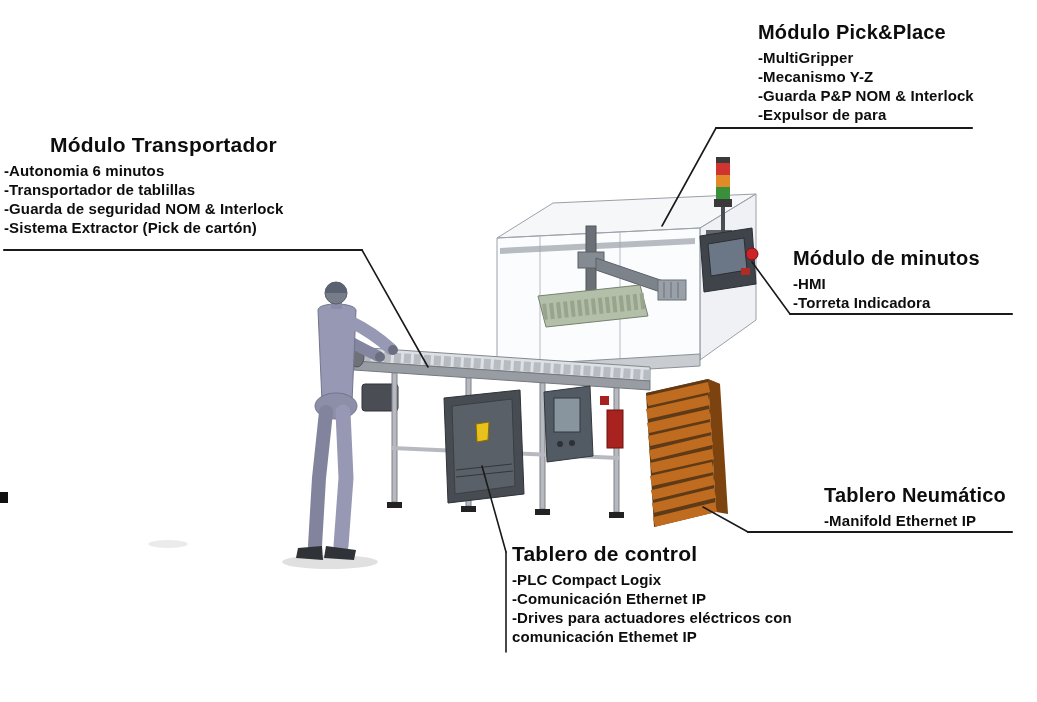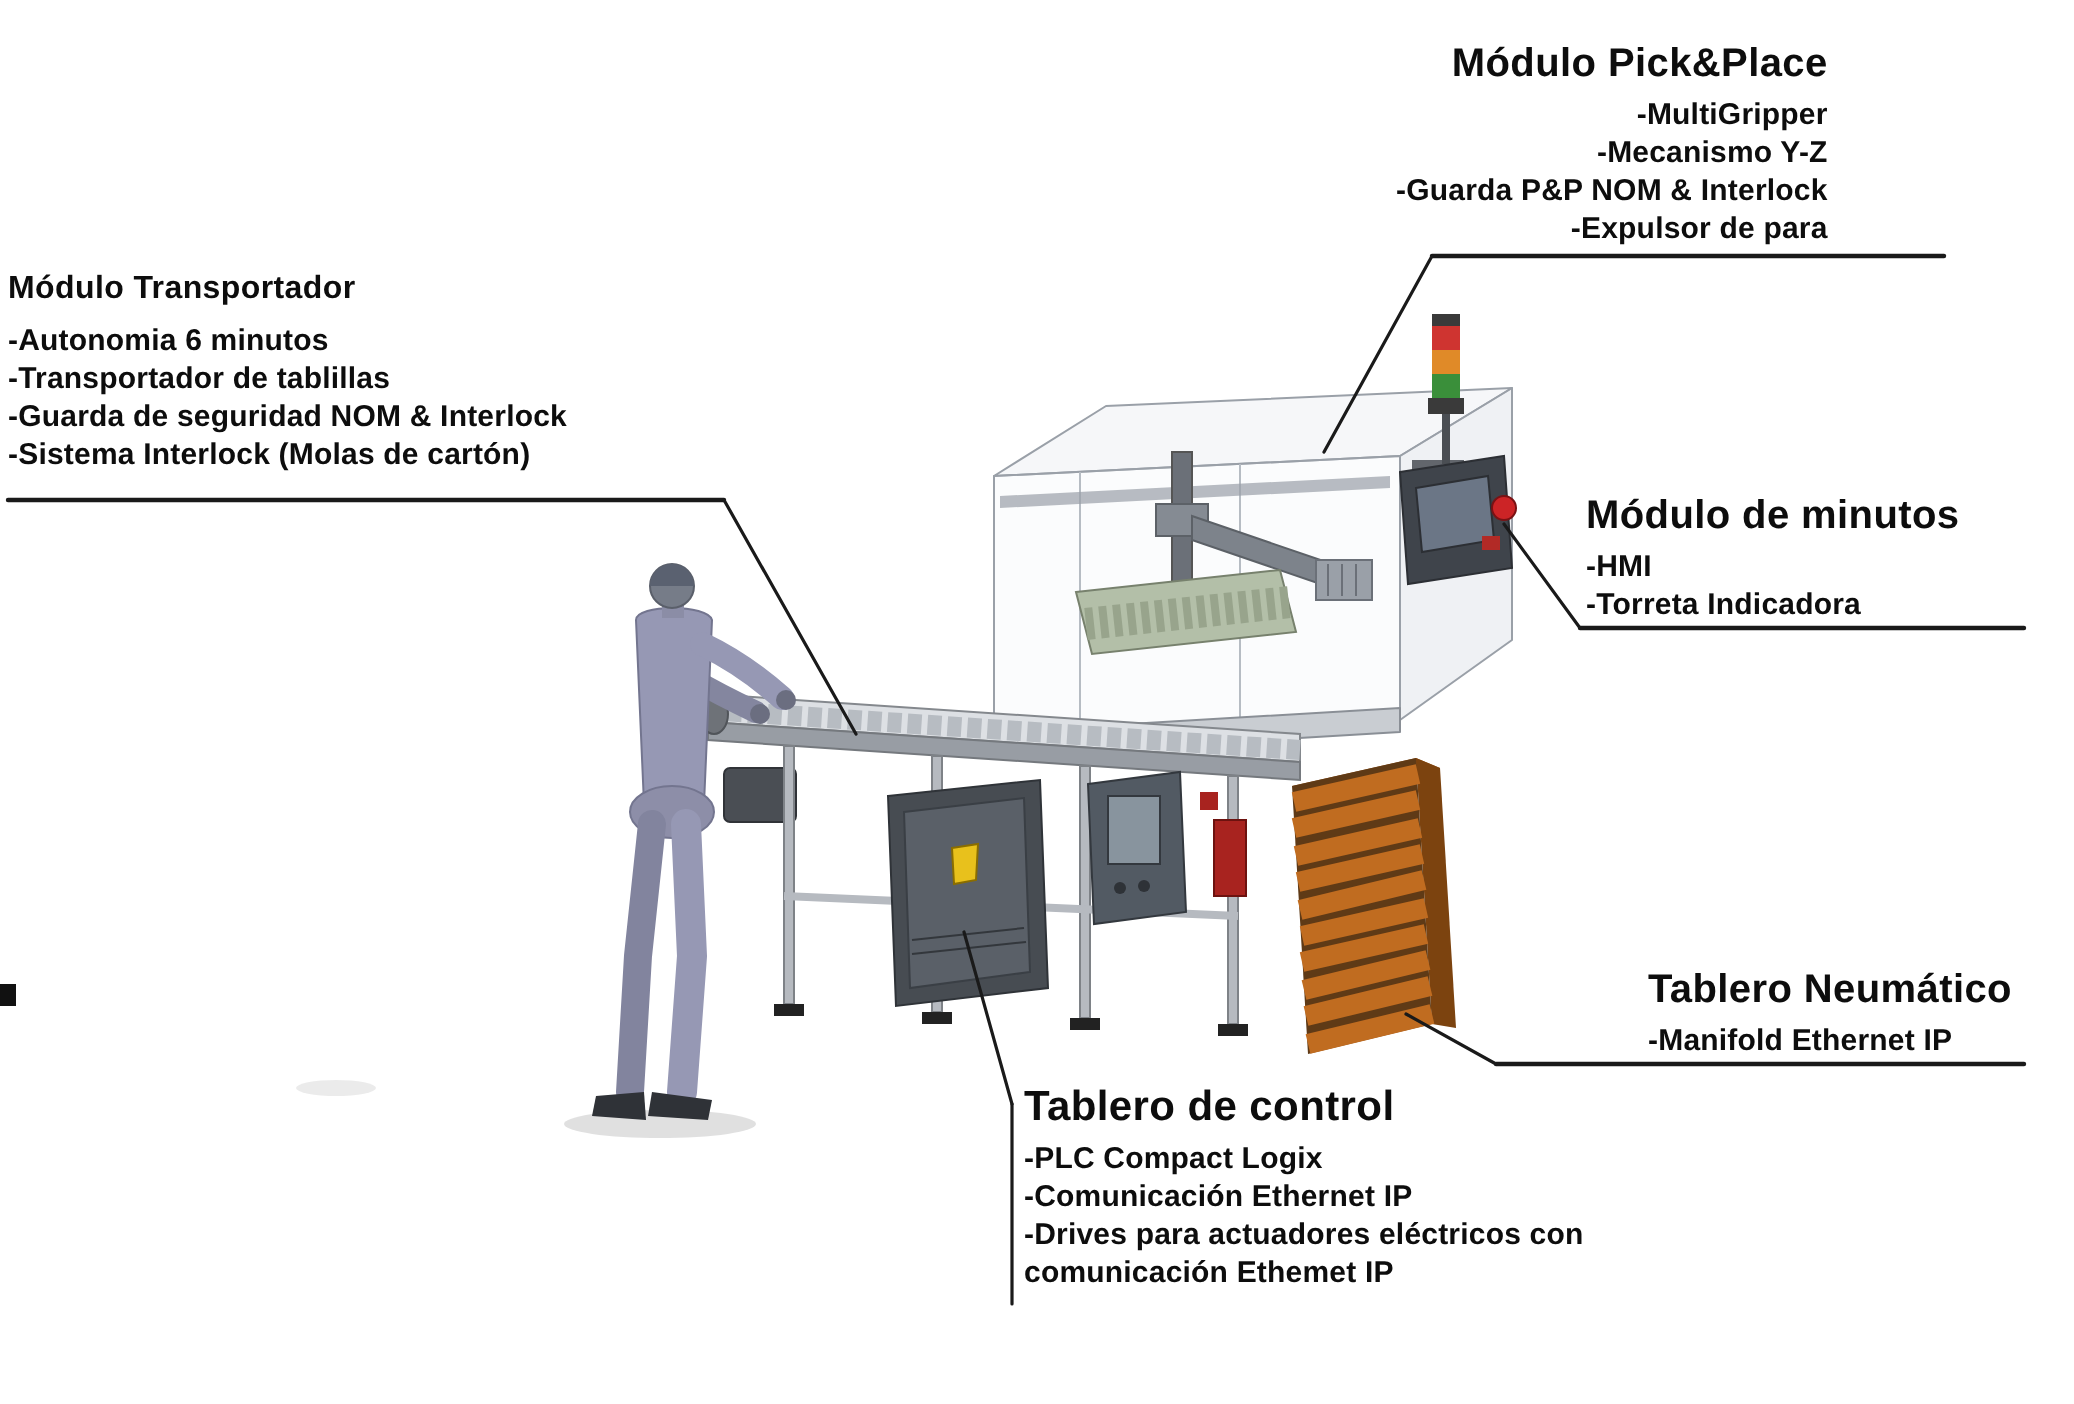--- a/index.html
+++ b/index.html
@@ -7,23 +7,23 @@
   body { font-family:"Liberation Sans", sans-serif; }
   .stage {
     position:relative; width:1037px; height:702px;
     background:#ffffff; overflow:hidden;
   }
   .art { position:absolute; left:0; top:0; }
   .callout { position:absolute; color:#0d0d0d; white-space:nowrap; }
   .co-title { font-weight:700; font-size:20px; line-height:24px; letter-spacing:0.2px; }
   .co-items { margin-top:4px; }
   .co-item { font-weight:700; font-size:15px; line-height:19px; letter-spacing:0.1px; }
-  .co-pickplace    { left:698px; top:20px;text-align:right; }
+  .co-pickplace    { left:758px; top:20px; }
   .co-transportador{ left:4px;   top:133px; }
-  .co-transportador .co-title { font-size:16px; }
+  .co-transportador .co-title { font-size:21px;margin-left:46px; }
   .co-interfaz     { left:793px; top:246px; }
   .co-neumatico    { left:784px; top:483px;margin-left:40px; }
   .co-control      { left:512px; top:542px; }
   .co-control .co-title { font-size:21px; }
 </style>
 </head>
 <body>
 
 <div class="stage">
 
@@ -169,21 +169,21 @@
       <div class="co-item">-Expulsor de para</div>
     </div>
   </div>
 
   <div class="callout co-transportador">
     <div class="co-title">Módulo Transportador</div>
     <div class="co-items">
       <div class="co-item">-Autonomia 6 minutos</div>
       <div class="co-item">-Transportador de tablillas</div>
       <div class="co-item">-Guarda de seguridad NOM &amp; Interlock</div>
-      <div class="co-item">-Sistema Interlock (Molas de cartón)</div>
+      <div class="co-item">-Sistema Extractor (Pick de cartón)</div>
     </div>
   </div>
 
   <div class="callout co-interfaz">
     <div class="co-title">Módulo de minutos</div>
     <div class="co-items">
       <div class="co-item">-HMI</div>
       <div class="co-item">-Torreta Indicadora</div>
     </div>
   </div>

